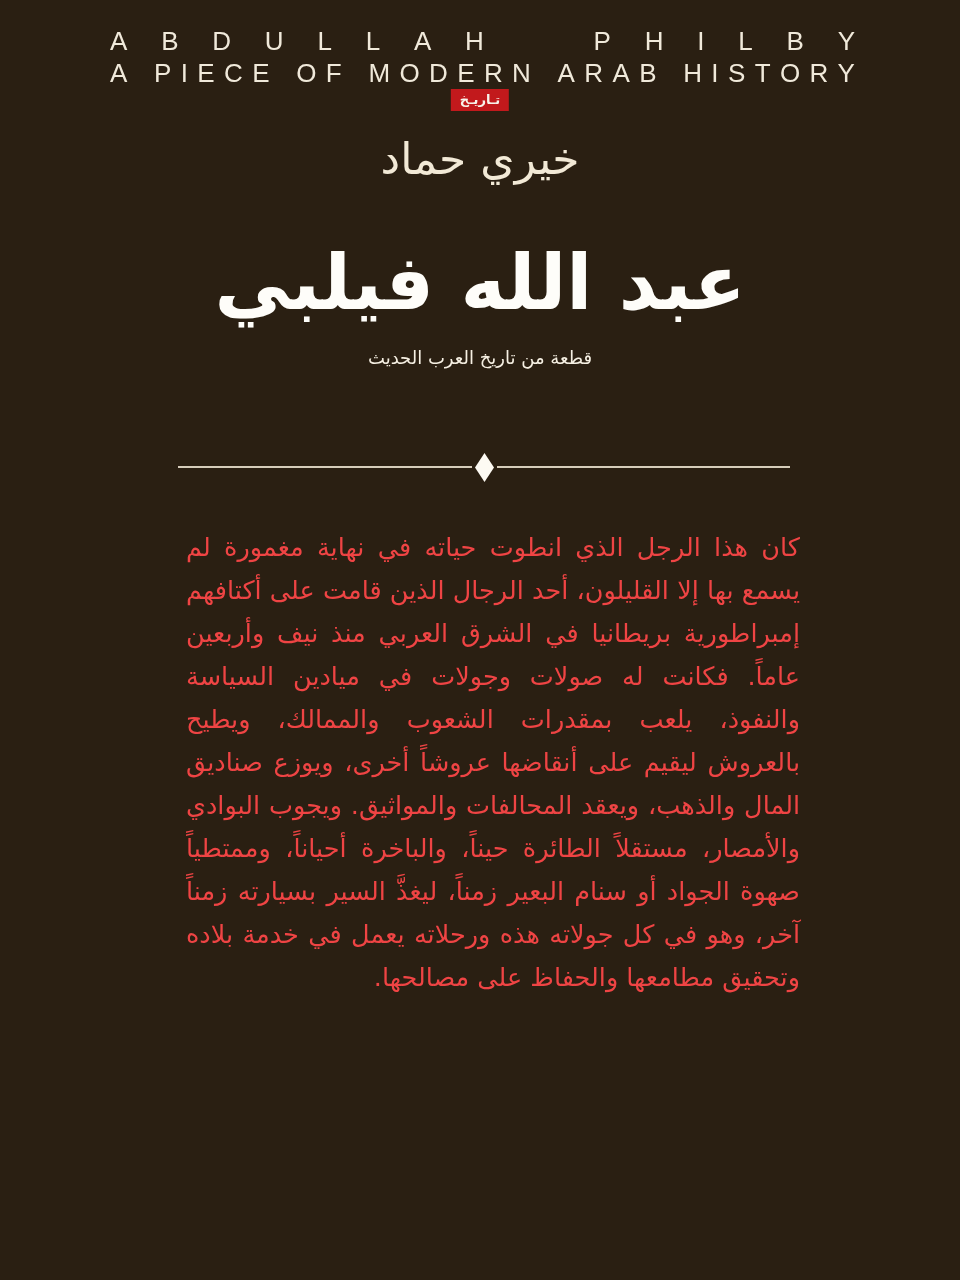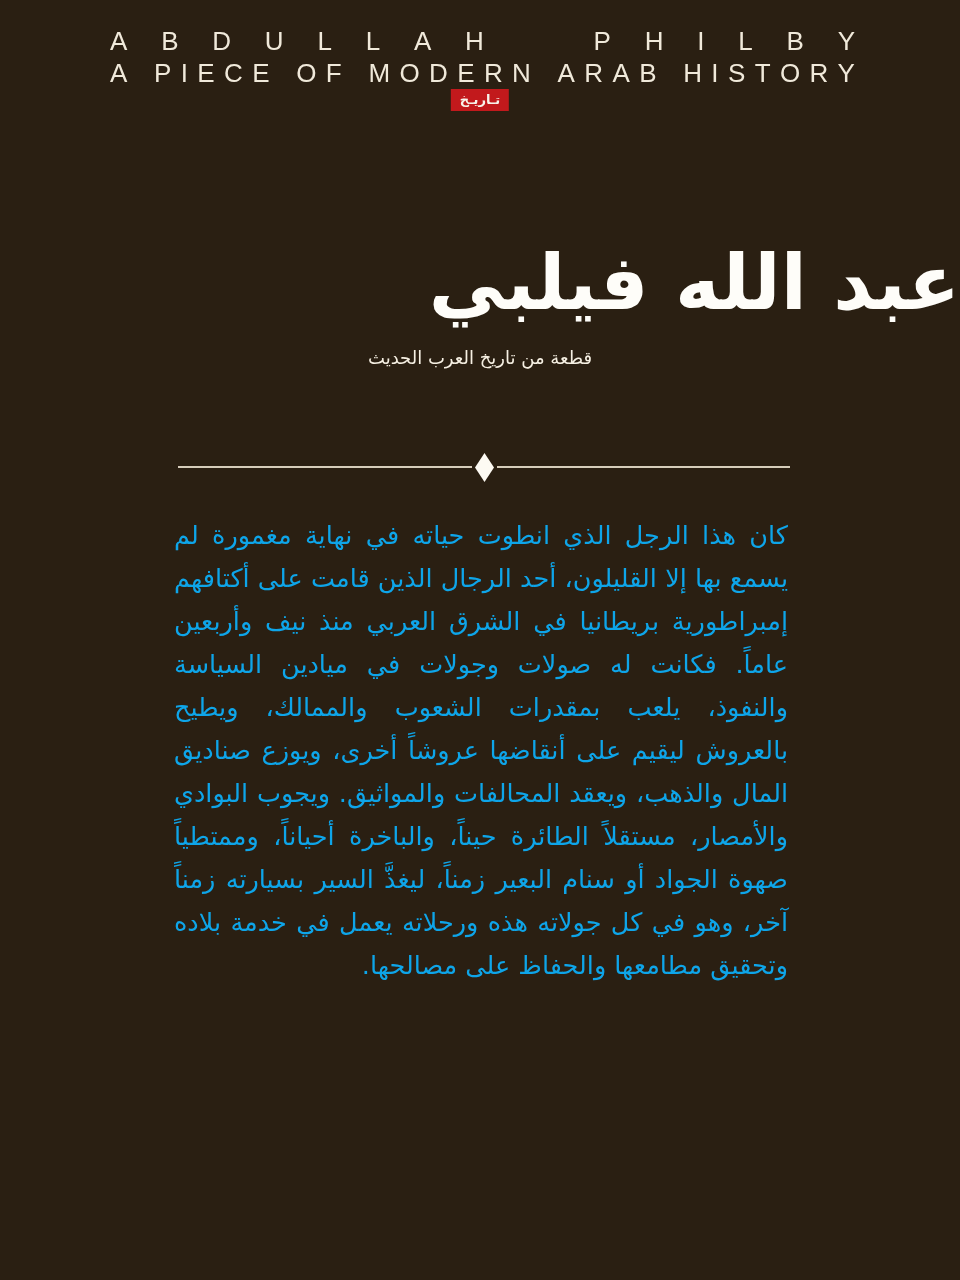--- a/index.html
+++ b/index.html
@@ -52,21 +52,21 @@
     text-align:center;
     direction:rtl;
     font-size:44px;
     line-height:66px;
     color:#f2e9d6;
   }
   
   .title{
     position:absolute;
     top:228px;left:0;right:0;
-    text-align:right;
+    text-align:center;
     direction:rtl;
     font-size:76px;
     font-weight:bold;
     line-height:110px;
     color:#fefdf9;
     letter-spacing:0;
   }
   .subtitle{
     position:absolute;
     top:340px;left:0;right:0;
@@ -87,27 +87,27 @@
     border-top:2px solid #d6ccba;
   }
   .divider .diamond{
     flex:0 0 auto;
     margin:0 3px;
   }
   
   .blurb{
     position:absolute;
     top:514px;left:174px;width:614px;
-    margin:0;
+    margin:12px;
     direction:rtl;
     text-align:justify;
     text-align-last:right;
     font-size:25.5px;
     line-height:43px;
-    color:#0ea5e9;
+    color:#ef4444;
   }
 </style>
 </head>
 <body>
 
 <div class="cover">
 
   <div class="spread spread-1">
       <span>A</span>
       <span>B</span>
@@ -154,20 +154,21 @@
       <span>I</span>
       <span>S</span>
       <span>T</span>
       <span>O</span>
       <span>R</span>
       <span>Y</span>
     </div>
 
   <div class="badge">تـاريـخ</div>
 
+  <div class="author">خيري حماد</div>
 
   <div class="title">عبد الله فيلبي</div>
 
   <div class="subtitle">قطعة من تاريخ العرب الحديث</div>
 
   <div class="divider">
     <span class="rule"></span>
     <svg class="diamond" width="19" height="29" viewBox="0 0 19 29" aria-hidden="true">
       <polygon points="9.5,0 19,14.5 9.5,29 0,14.5" fill="#fdfaf3"></polygon>
     </svg>

